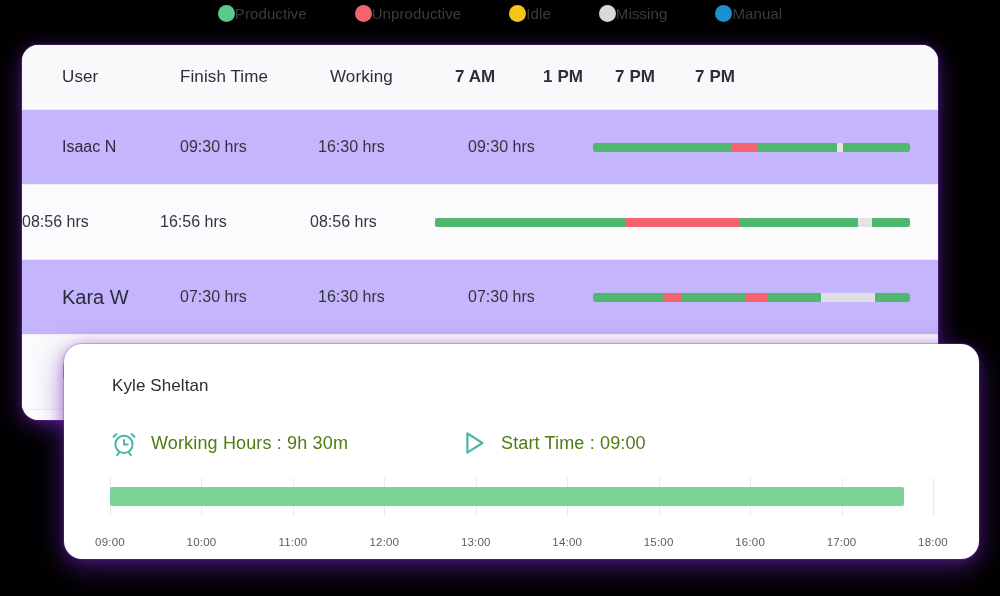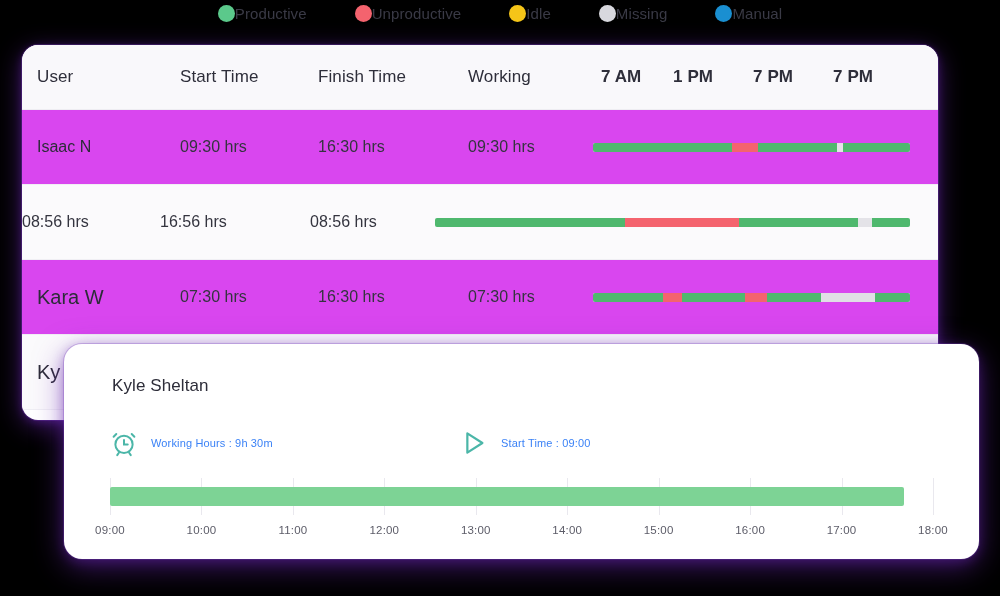--- a/index.html
+++ b/index.html
@@ -79,34 +79,34 @@
     color: #2e2e3a;
     letter-spacing: .1px;
     white-space: nowrap;
   }
 
   .trow {
     height: 75px;
     display: flex;
     align-items: center;
     border-bottom: 1px solid #f0eff4;
-    background: #d946ef;
+    background: #c4b5fd;
   }
   .trow.alt { background: #fbfafc; }
 
   .td {
     font-size: 16px;
     color: #34343f;
     white-space: nowrap;
   }
   .td.user { color: #2c2c38; }
   .td.user.big { font-size: 20px; }
 
   
-  .c-user    { width: 158px; padding-left: 15px; flex: 0 0 auto; }
+  .c-user    { width: 158px; padding-left: 40px; flex: 0 0 auto; }
   .c-start   { width: 138px; flex: 0 0 auto; }
   .c-finish  { width: 150px; flex: 0 0 auto; }
   .c-working { width: 125px; flex: 0 0 auto; }
   .c-time    { width: 80px; flex: 0 0 auto; text-align: left; font-weight: bold; }
   .c-bar     { flex: 1 1 auto; padding-right: 28px; }
 
   .thead .c-time:nth-of-type(5) { padding-left: 8px; }
 
   
   .mini-track {
@@ -160,22 +160,22 @@
   .stat.s1 { width: 350px; }
   .stat.s2 { width: 285px; }
   .stat.s3 { width: 240px; }
   .stat-icon {
     width: 28px;
     height: 28px;
     flex: 0 0 auto;
     display: block;
   }
   .stat-text {
-    font-size: 11px;
-    color: #3b82f6;
+    font-size: 18px;
+    color: #4d7c0f;
     letter-spacing: .15px;
     white-space: nowrap;
   }
 
   
   .timeline-wrap {
     position: relative;
     margin-top: 30px;
     height: 24px;
   }
@@ -200,21 +200,21 @@
     border-radius: 2px;
   }
 
   .tl-axis {
     position: relative;
     margin-top: 13px;
     height: 16px;
   }
   .tl-tick {
     position: absolute;
-    top: 0;
+    top: 12px;
     font-size: 11.5px;
     color: #5c5c68;
     transform: translateX(-50%);
     white-space: nowrap;
     letter-spacing: .2px;
   }
 </style>
 </head>
 <body>
 
@@ -238,21 +238,20 @@
   <div class="legend-item">
     <span class="legend-dot" style="background: rgb(26, 143, 209);"></span>
     <span class="legend-label">Manual</span>
   </div>
 </div>
 
 <div class="table-card">
 
   <div class="thead">
     <div class="th c-user">User</div>
-    <div class="th c-start">Start Time</div>
     <div class="th c-finish">Finish Time</div>
     <div class="th c-working">Working</div>
     <div class="th c-time">7 AM</div>
     <div class="th c-time">1 PM</div>
     <div class="th c-time">7 PM</div>
     <div class="th c-time">7 PM</div>
   </div>
 
   <div class="trow">
     <div class="td user c-user">Isaac N</div>

